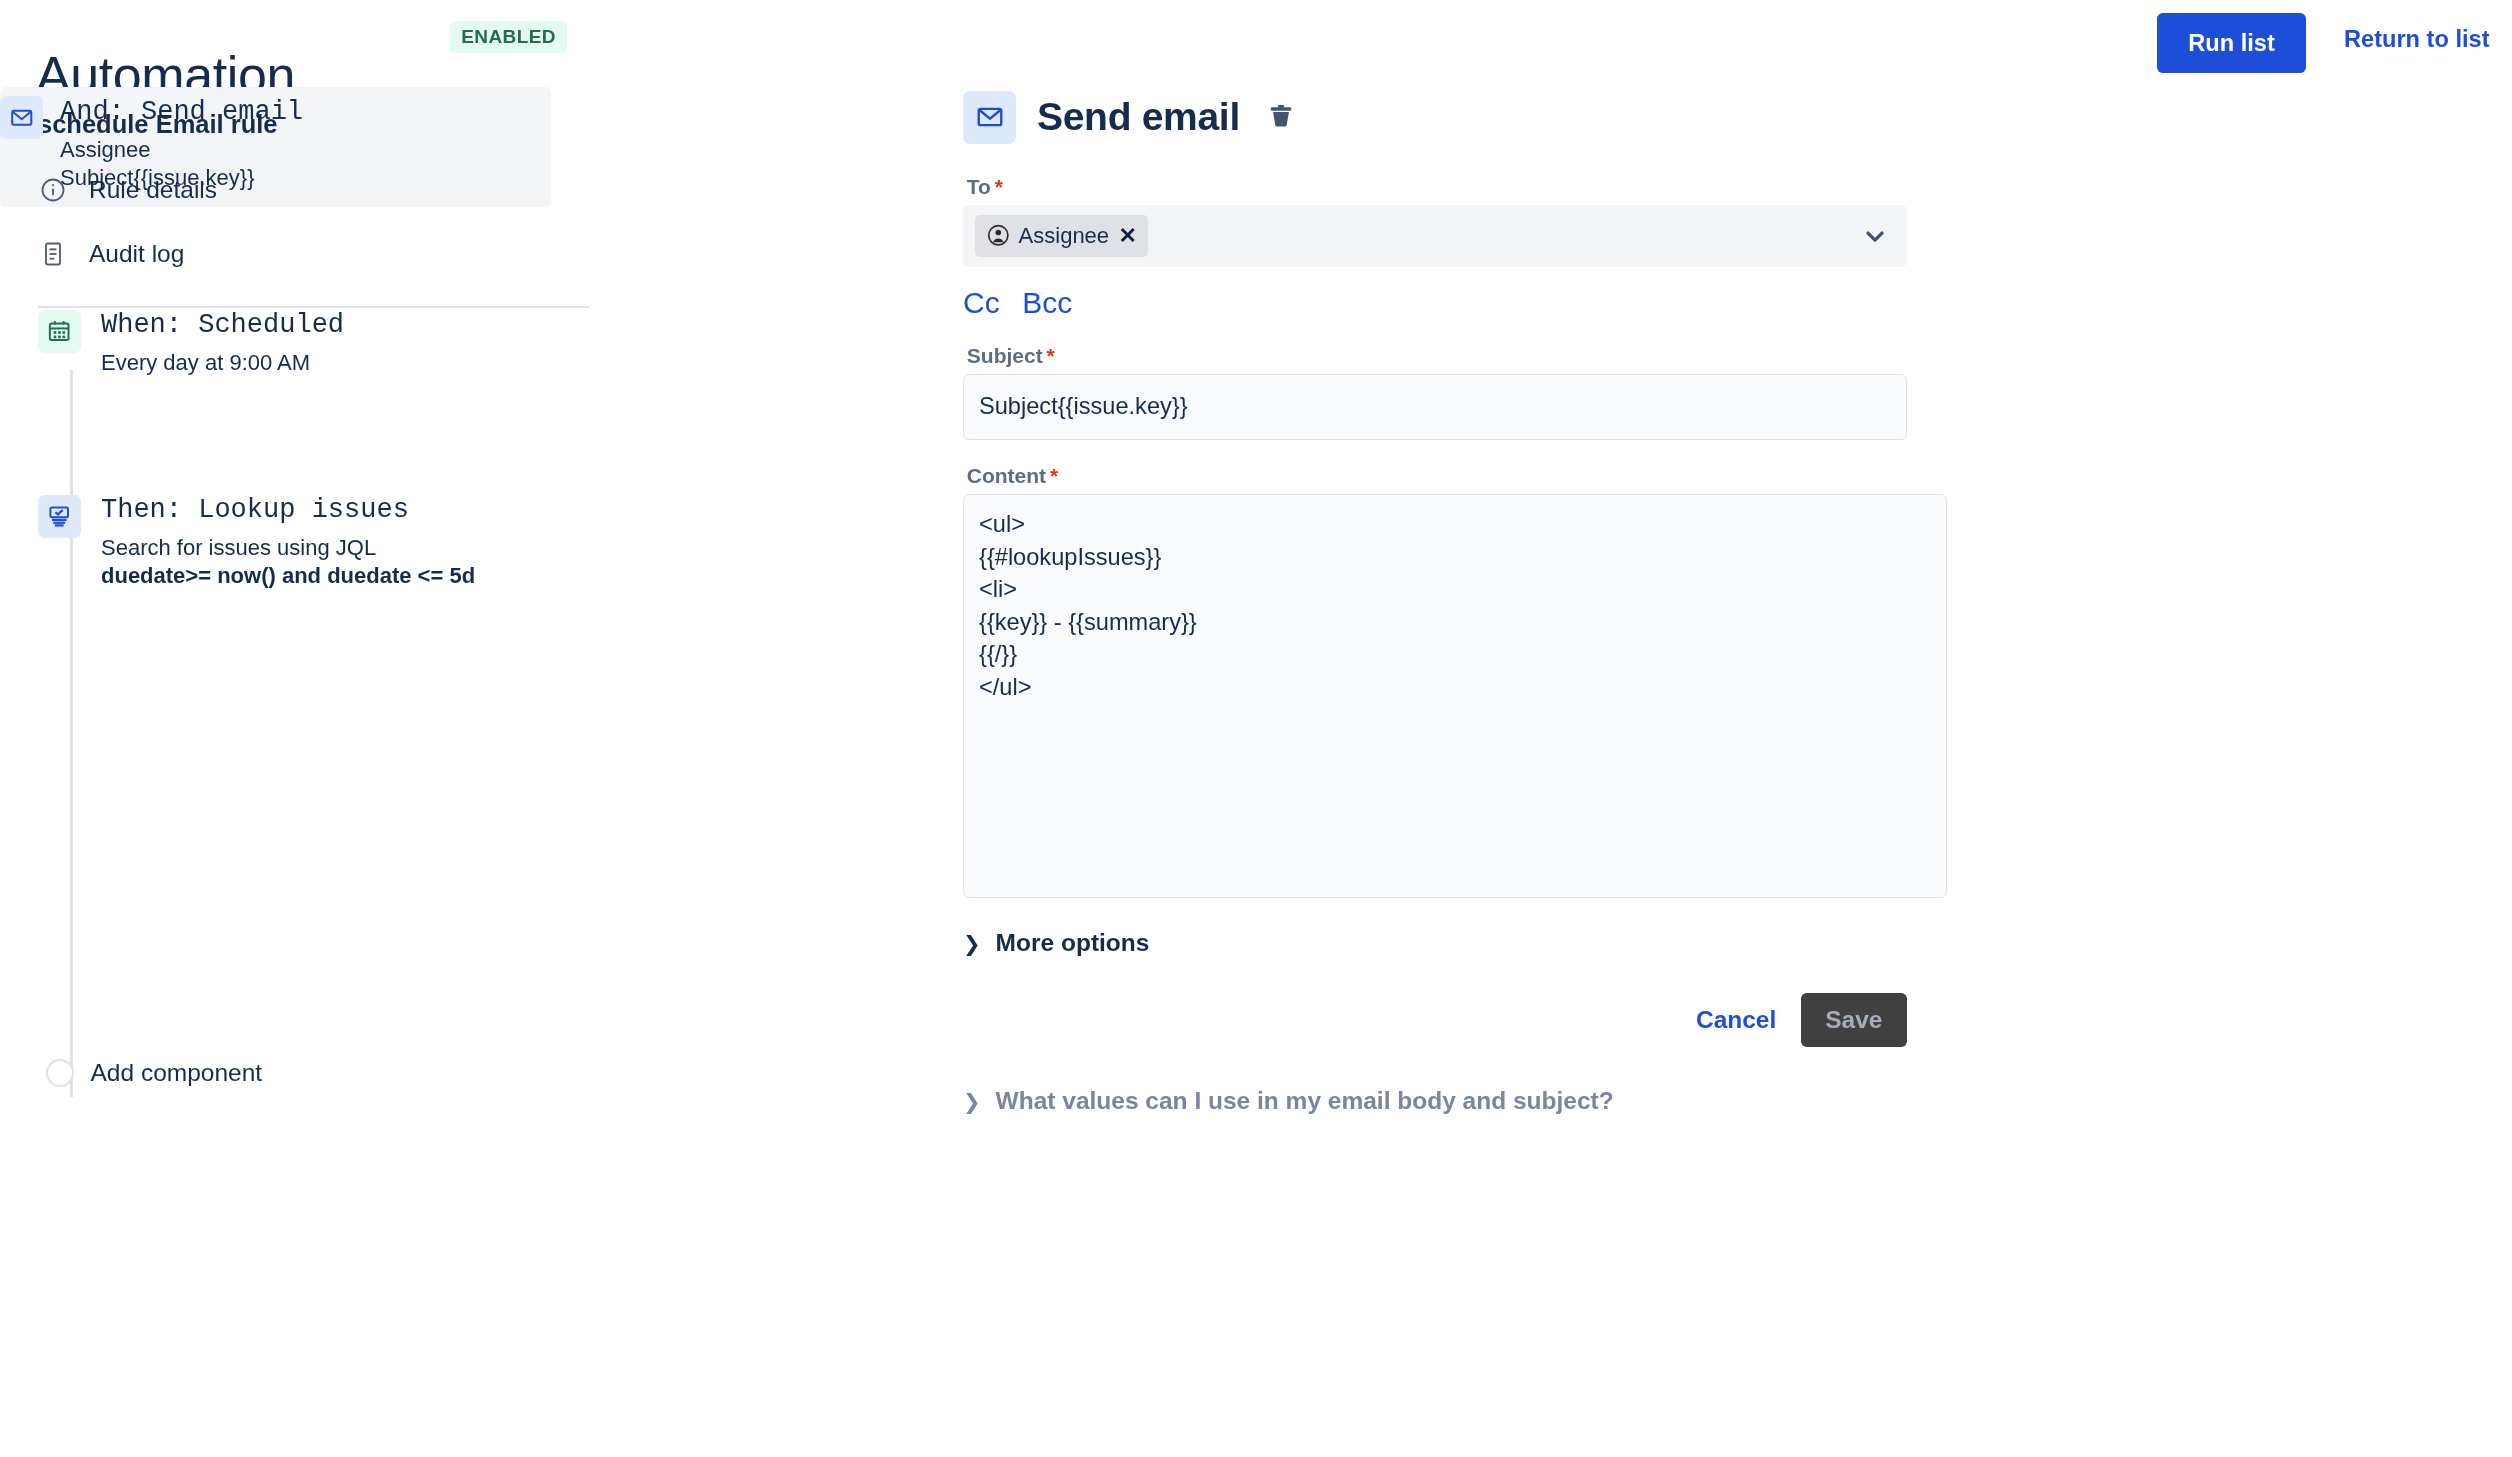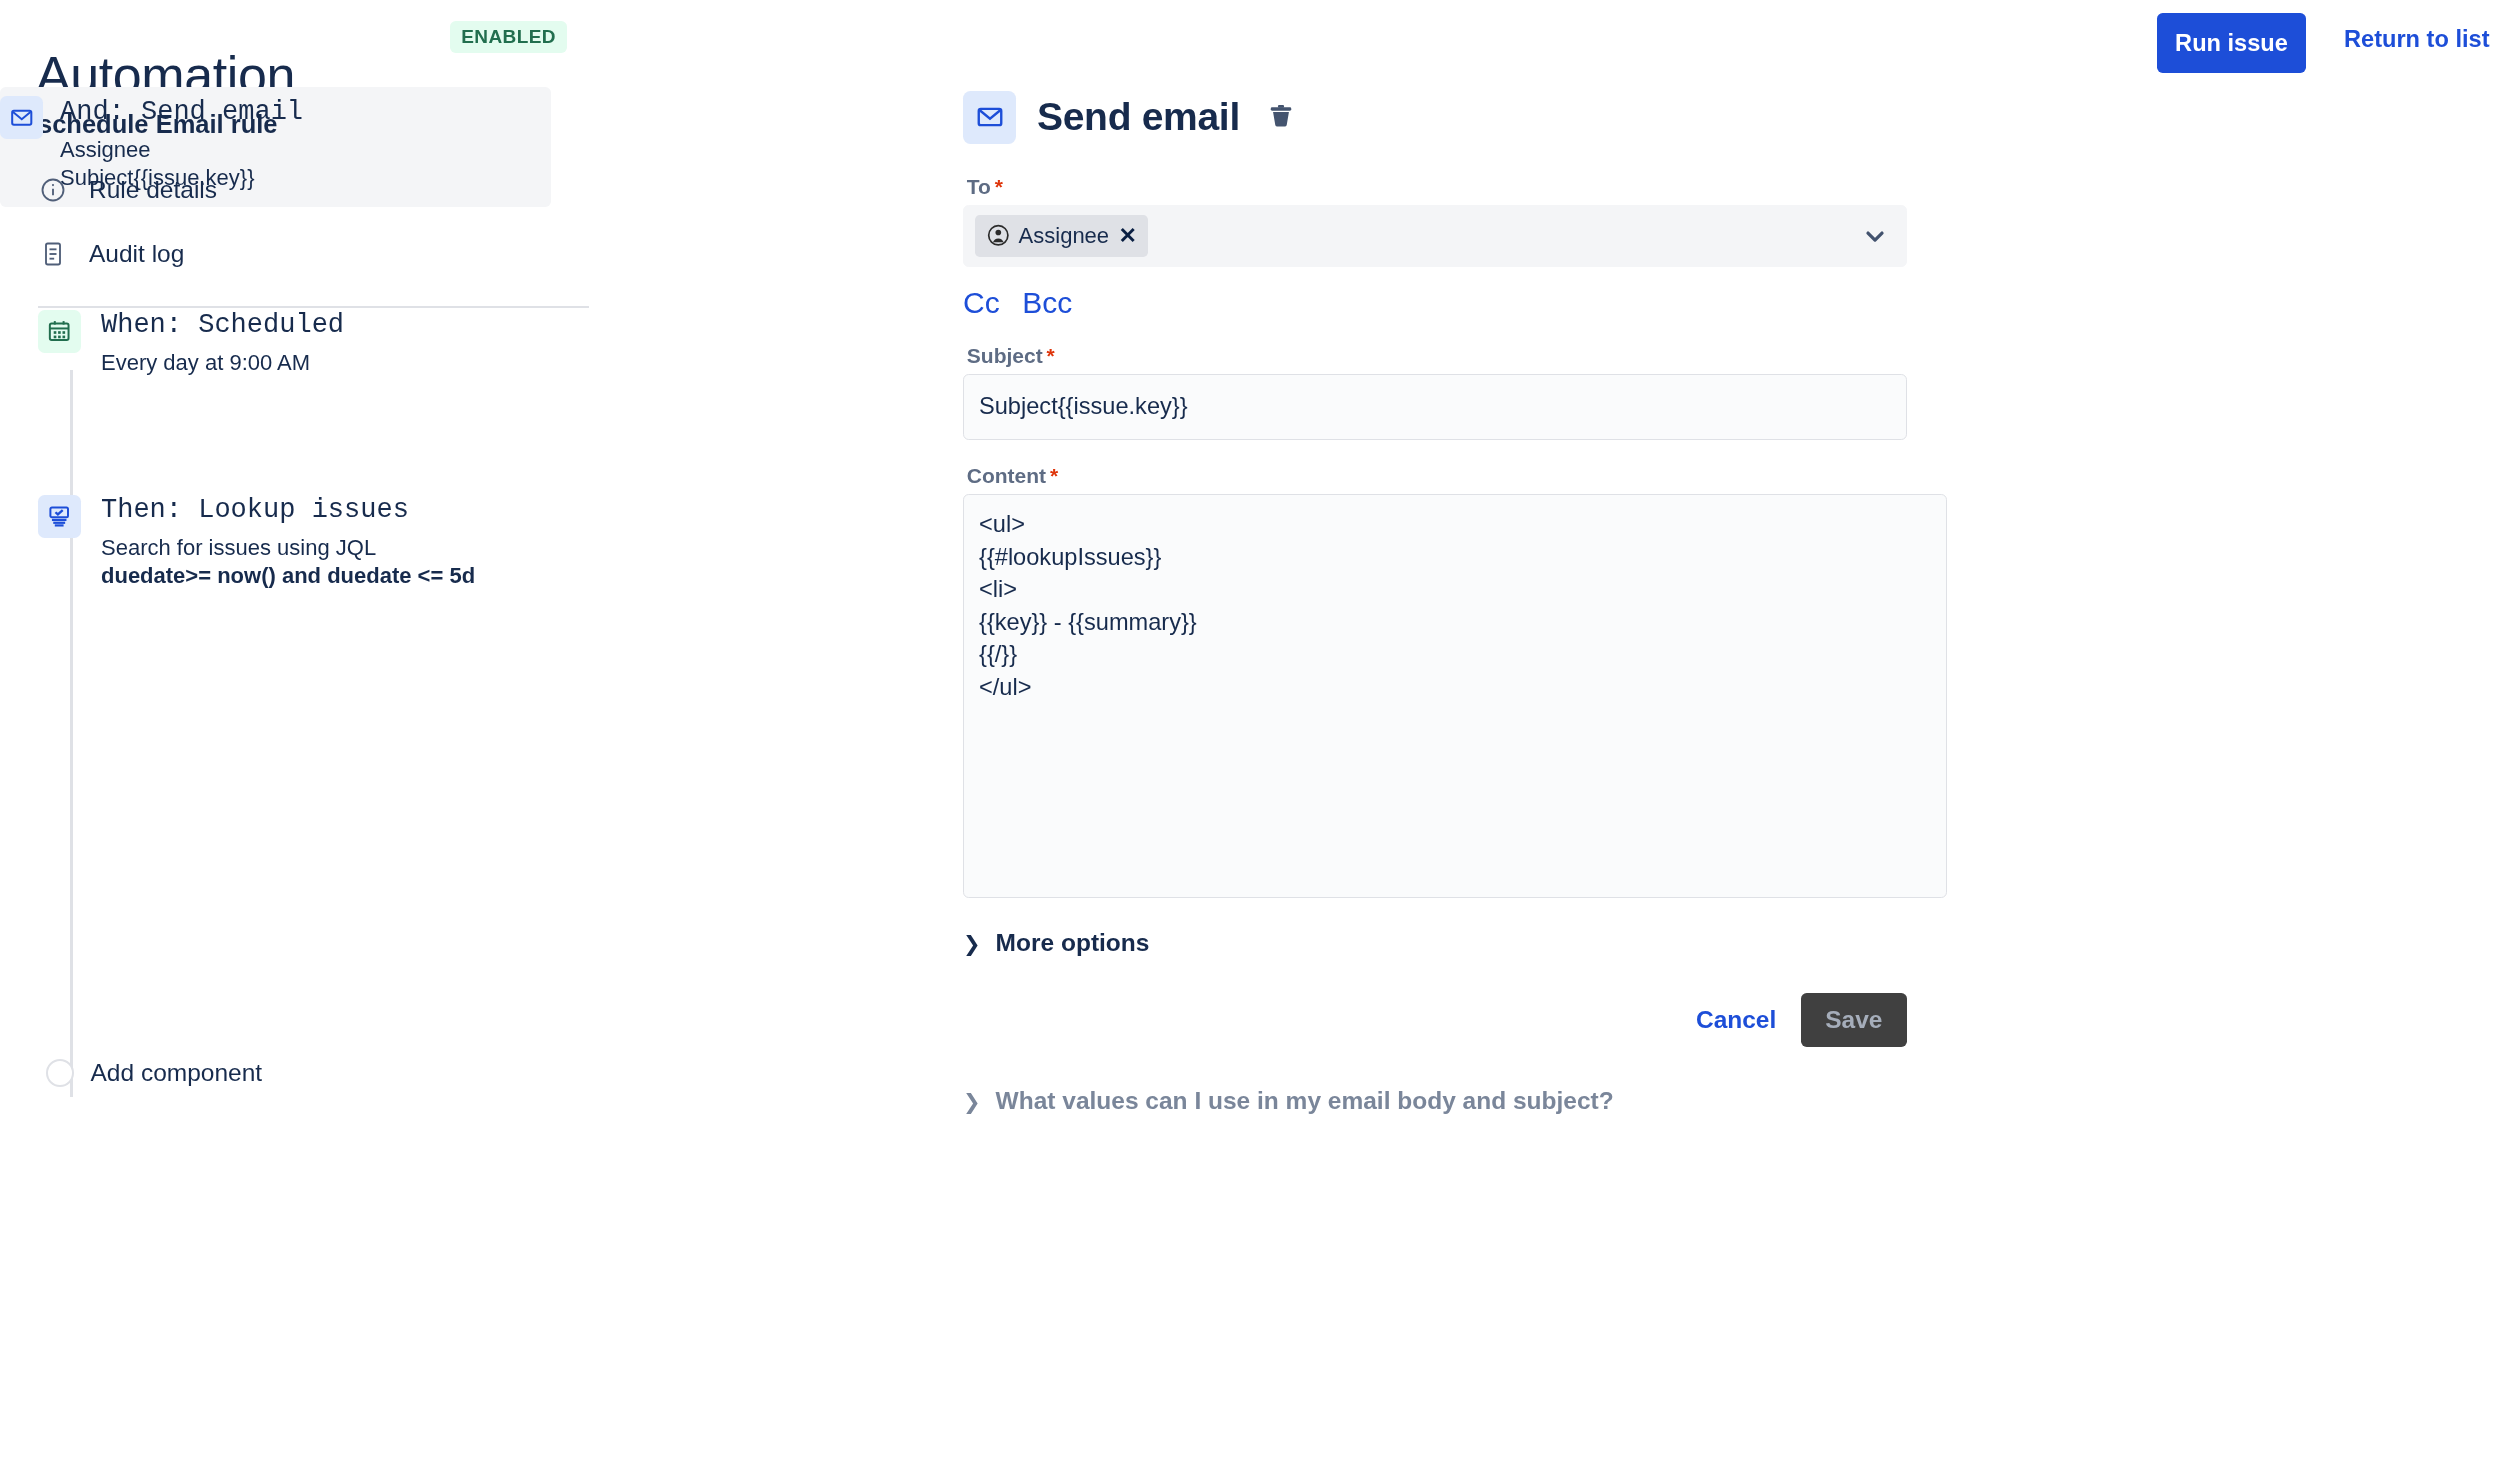--- a/index.html
+++ b/index.html
@@ -183,21 +183,21 @@
     padding: 13.2px 24.5px; border-radius: 5.7px;
     cursor: default;
   }
 </style>
 </head>
 <body>
 
 <div class="topbar">
   <div class="app-title">Automation</div>
   <div class="enabled-badge">ENABLED</div>
-  <button class="run-rule-btn">Run issue</button>
+  <button class="run-rule-btn">Run list</button>
   <div class="return-link">Return to list</div>
 </div>
 
 <div class="sidebar">
 
   <div class="rule-name">schedule Email rule</div>
 
   <div class="nav-item nav-rule-details">
     <span class="nav-icon">
       <svg width="28" height="28" viewBox="0 0 24 24" fill="none" stroke="#505F79" stroke-width="1.6">

